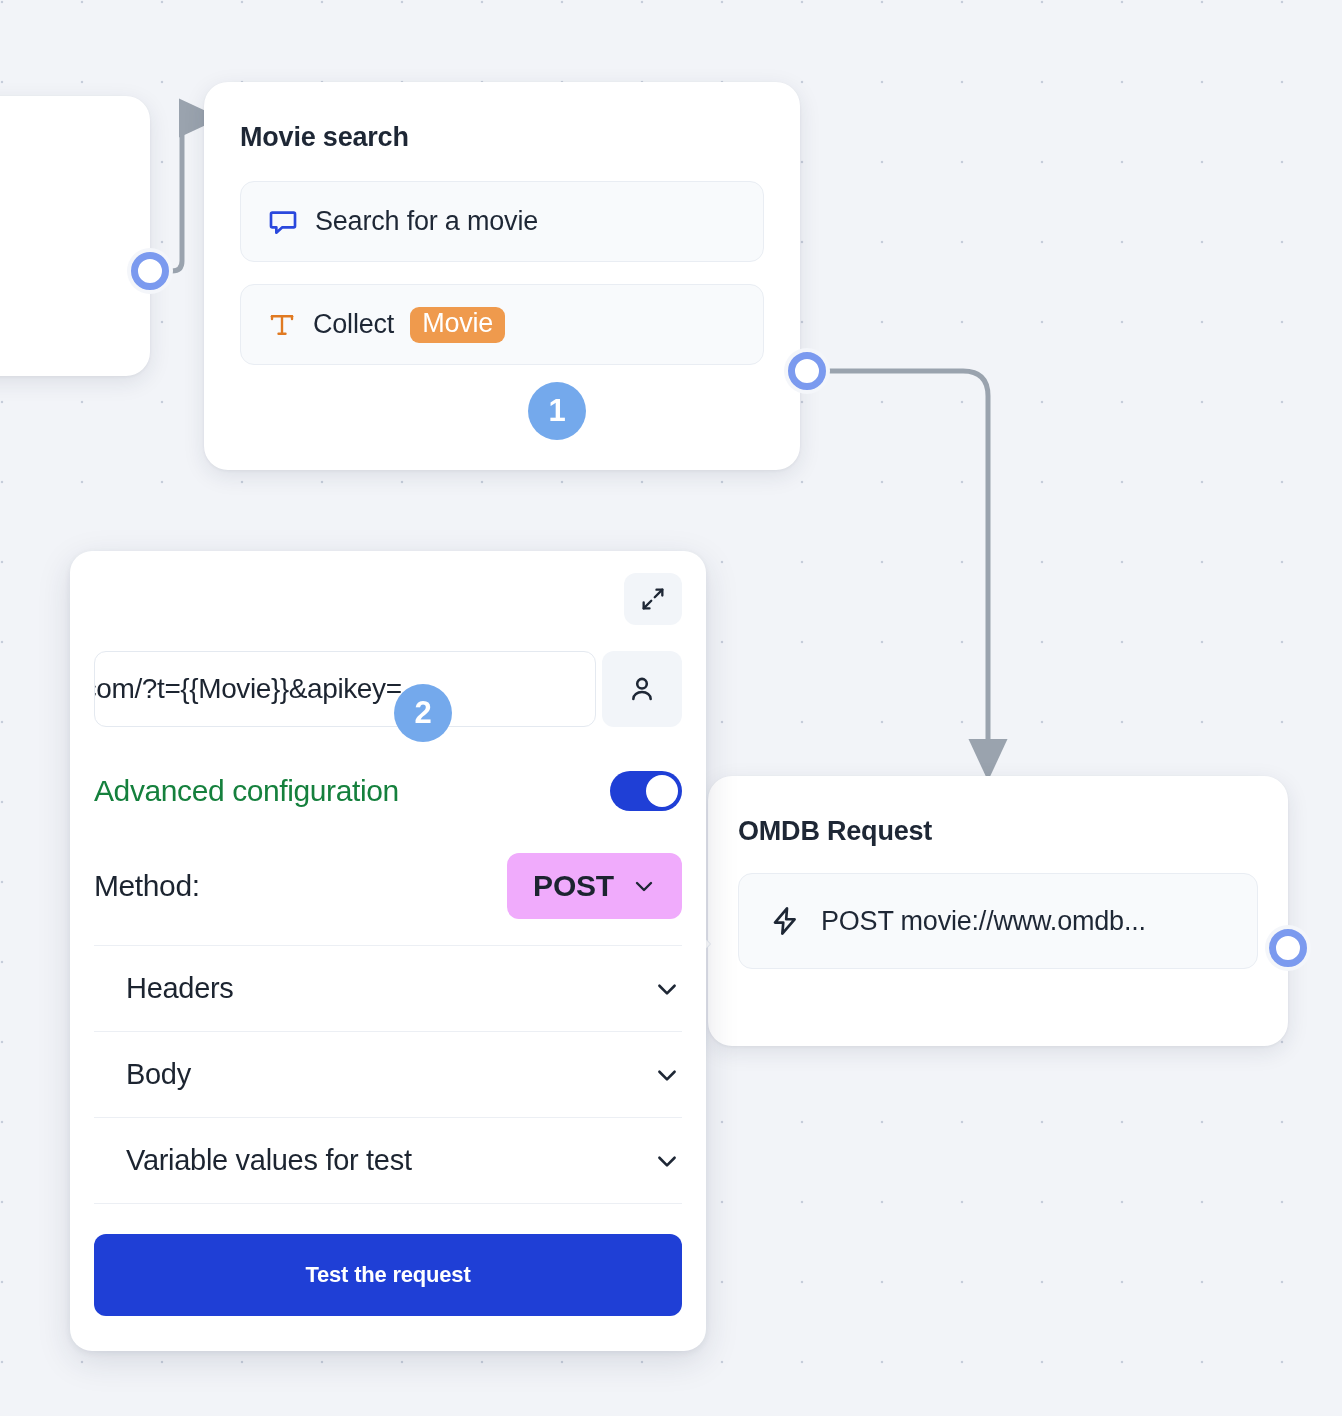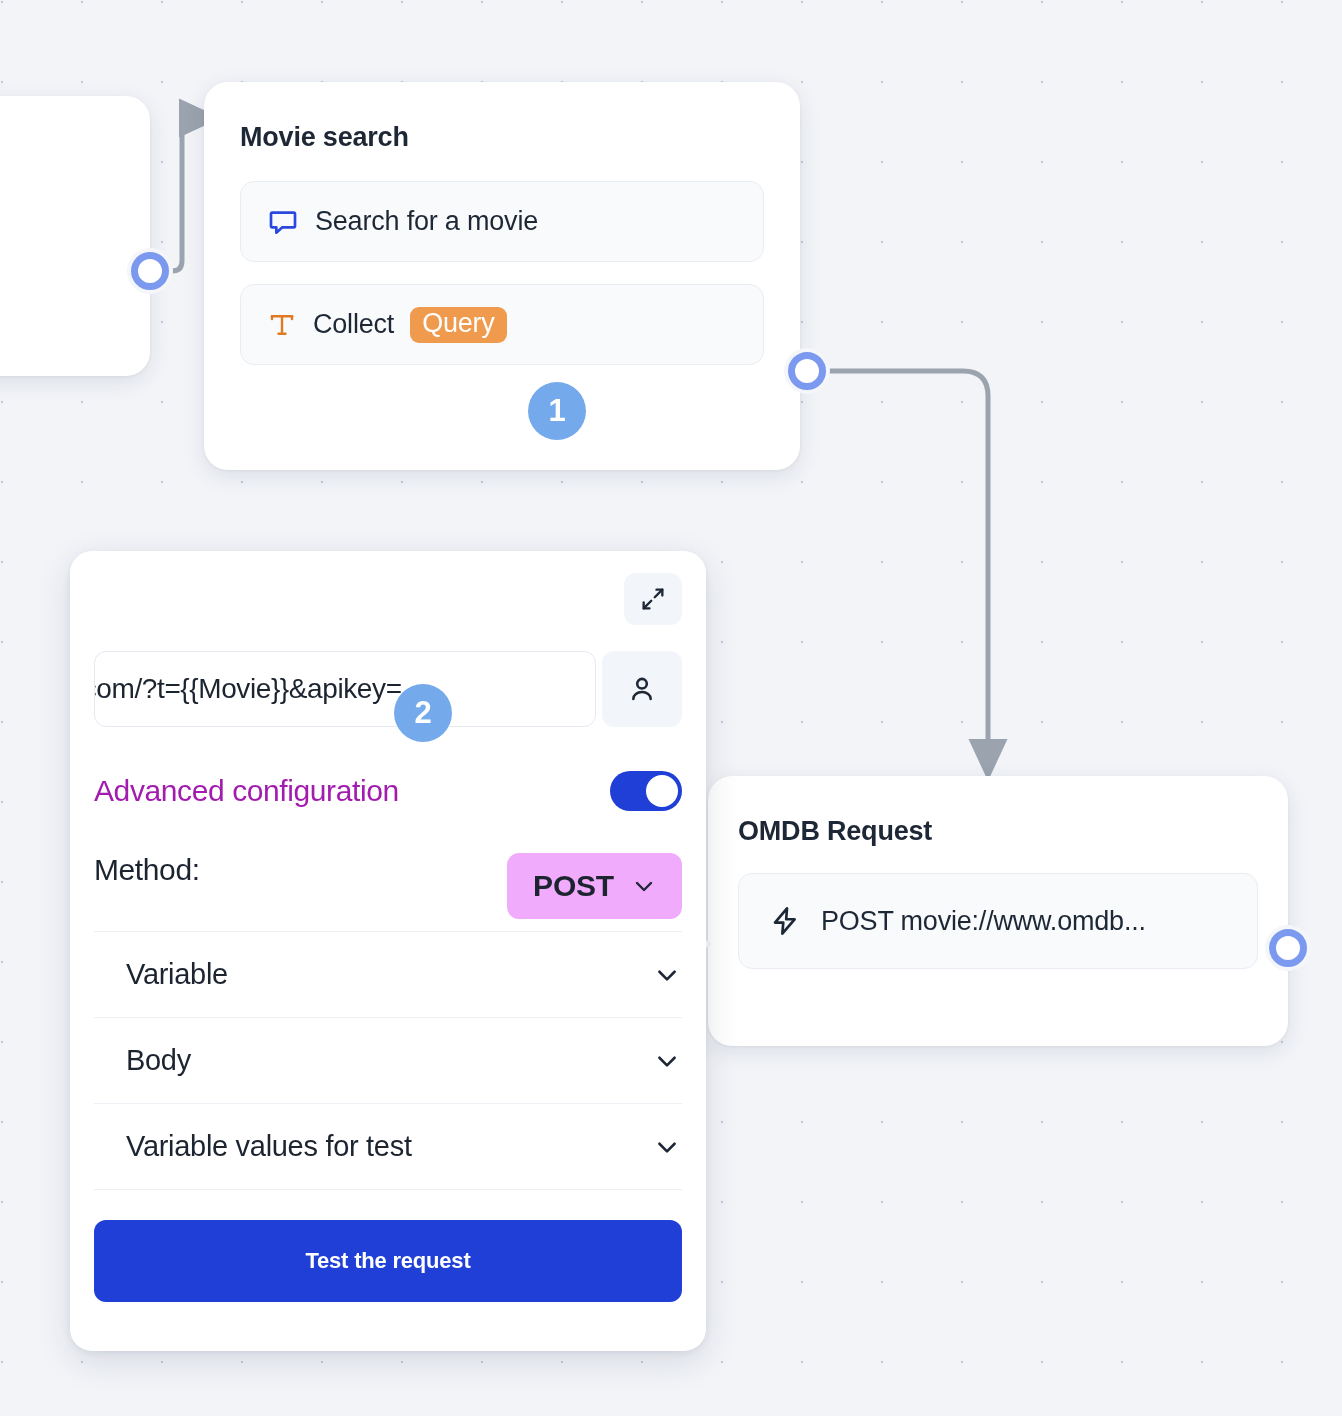--- a/index.html
+++ b/index.html
@@ -168,43 +168,43 @@
     background: #f2f5f9;
     display: flex; align-items: center; justify-content: center;
     cursor: pointer;
     flex: 0 0 auto;
   }
 
   .adv-row {
     display: flex; align-items: center; justify-content: space-between;
     margin-top: 44px;
   }
-  .adv-label { font-size: 30px; letter-spacing: -0.4px; color: #a21caf; }
+  .adv-label { font-size: 30px; letter-spacing: -0.4px; color: #15803d; }
 
   .toggle {
     width: 72px; height: 40px;
     border-radius: 20px;
     background: #1f3fd6;
     position: relative;
     cursor: pointer;
     flex: 0 0 auto;
   }
   .toggle::after {
     content: "";
     position: absolute;
     top: 4px; right: 4px;
     width: 32px; height: 32px;
     border-radius: 50%;
     background: #ffffff;
   }
 
   .method-row {
-    display: flex; align-items: flex-start; justify-content: space-between;
+    display: flex; align-items: center; justify-content: space-between;
     margin-top: 42px;
-    padding-bottom: 12px;
+    padding-bottom: 26px;
     border-bottom: 1px solid #eceff4;
   }
   .method-label { font-size: 30px; letter-spacing: -0.4px; }
   .method-chip {
     display: flex; align-items: center; gap: 18px;
     background: #f0abfc;
     border-radius: 12px;
     padding: 16px 26px;
     font-size: 30px;
     font-weight: 600;
@@ -290,21 +290,21 @@
       <span class="ico">
         <svg width="30" height="30" viewBox="0 0 24 24" fill="none" stroke="#e07a22" stroke-width="1.9" stroke-linecap="round">
           <path d="M4 5h16"></path>
             <path d="M12 5v14"></path>
           <path d="M4 5v2.2"></path>
             <path d="M20 5v2.2"></path>
           <path d="M9.2 19h5.6"></path>
         </svg>
       </span>
       <span>Collect</span>
-      <span class="badge-var">Query</span>
+      <span class="badge-var">Movie</span>
     </div>
   </div>
 
   <div class="node" id="node-omdb">
     <div class="node-title">OMDB Request</div>
     <div class="node-row">
       <span class="ico">
         <svg width="32" height="32" viewBox="0 0 24 24" fill="none" stroke="#1e2735" stroke-width="2" stroke-linejoin="round" stroke-linecap="round">
           <path d="M13.5 2.5 4.5 13.2h6.2L10 21.5l9.2-10.8h-6.3z"></path>
         </svg>
@@ -359,21 +359,21 @@
         <span>
           <svg width="24" height="24" viewBox="0 0 24 24" fill="none" stroke="#1e2735" stroke-width="2.4" stroke-linecap="round" stroke-linejoin="round">
             <path d="M5 9l7 7 7-7"></path>
           </svg>
         </span>
       </div>
     </div>
 
 
     <div class="accordion-item">
-      <span class="accordion-label">Variable</span>
+      <span class="accordion-label">Headers</span>
       <span>
         <svg width="26" height="26" viewBox="0 0 24 24" fill="none" stroke="#1e2735" stroke-width="2.4" stroke-linecap="round" stroke-linejoin="round">
             <path d="M5 9l7 7 7-7"></path>
           </svg>
       </span>
     </div>
 
     <div class="accordion-item">
       <span class="accordion-label">Body</span>
       <span>

